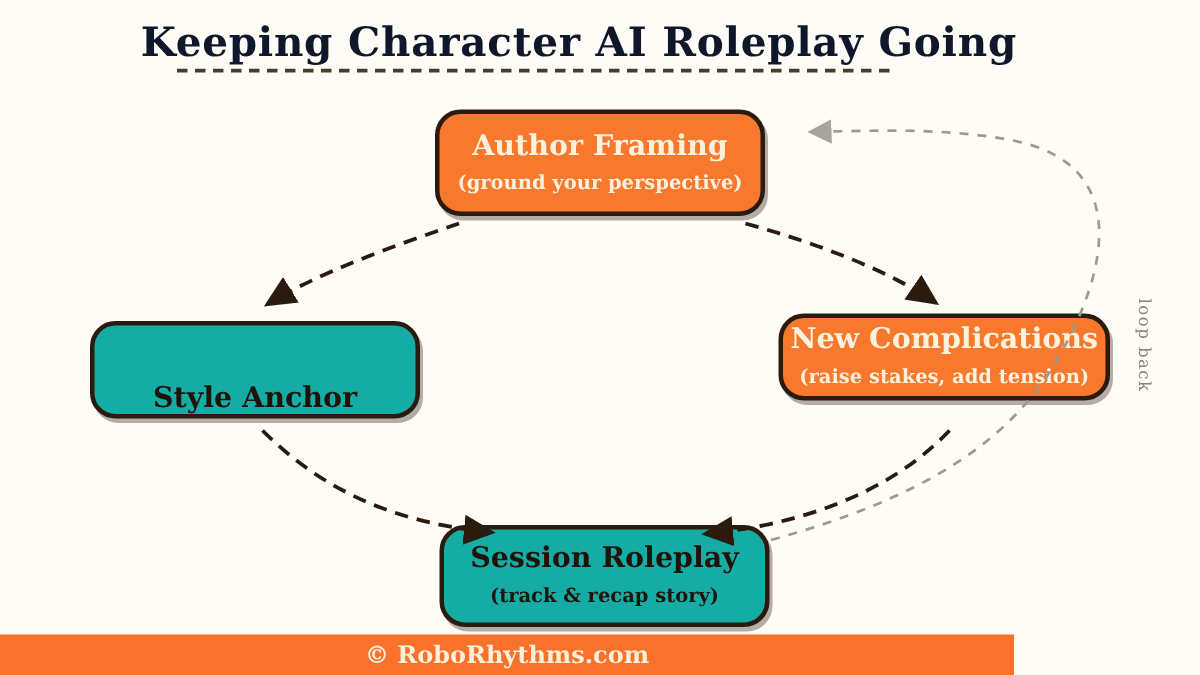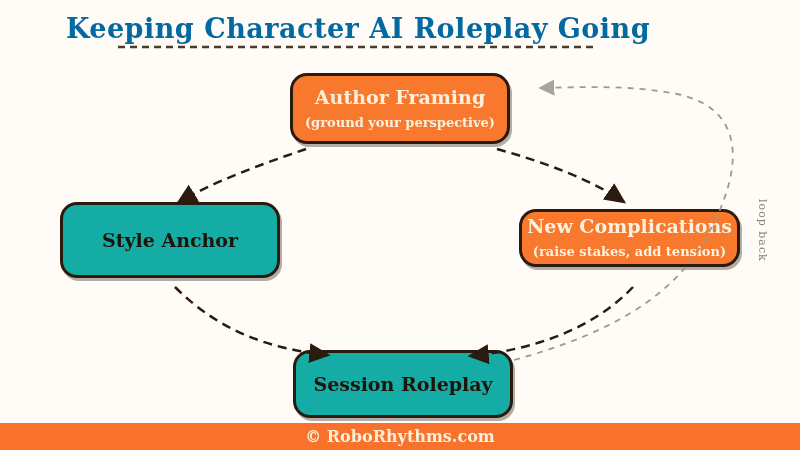--- a/index.html
+++ b/index.html
@@ -17,24 +17,24 @@
     position: relative;
     width: 800px;
     height: 450px;
     background: #FFFBF7;
   }
   .diagram-title {
     position: absolute;
     top: 13px;
     left: 38px;
     width: 640px;
-    text-align: center;
+    text-align: right;
     font-size: 27px;
     font-weight: bold;
-    color: #0369a1;
+    color: #0f172a;
     letter-spacing: 0.5px;
   }
   .node {
     position: absolute;
     box-sizing: border-box;
     border: 3px solid #2B1A0E;
     border-radius: 17px;
     display: flex;
     flex-direction: column;
     align-items: center;
@@ -49,21 +49,21 @@
     font-size: 19px;
     font-weight: bold;
     line-height: 1.1;
   }
   .node-sub {
     font-size: 13px;
     line-height: 1.1;
     font-weight: bold;
   }
   .node-author   { left: 290px; top: 73px;  width: 220px; height: 71px; }
-  .node-style    { left: 60px;  top: 202px; width: 220px; height: 76px; }
+  .node-style    { left: 60px;  top: 214px; width: 220px; height: 65px; justify-content: flex-end; }
   .node-newcomp  { left: 519px; top: 209px; width: 221px; height: 58px; }
   .node-session  { left: 293px; top: 350px; width: 220px; height: 68px; }
   .arrow-layer {
     position: absolute;
     left: 0; top: 0;
     width: 800px; height: 450px;
     pointer-events: none;
   }
   .loop-label {
     position: absolute;
@@ -71,21 +71,21 @@
     top: 199px;
     writing-mode: vertical-rl;
     font-size: 11px;
     color: #8B8177;
     letter-spacing: 1px;
   }
   .footer-bar {
     position: absolute;
     left: 0;
     bottom: 0;
-    width: 800px;
+    width: 676px;
     height: 27px;
     background: #F8722B;
     color: #FBEFD9;
     text-align: center;
     font-weight: bold;
     font-size: 16px;
     line-height: 27px;
   }
 </style>
 </head>
@@ -104,20 +104,21 @@
     <div class="node-title">Style Anchor</div>
   </div>
 
   <div class="node orange node-newcomp">
     <div class="node-title">New Complications</div>
     <div class="node-sub">(raise stakes, add tension)</div>
   </div>
 
   <div class="node teal node-session">
     <div class="node-title">Session Roleplay</div>
+    <div class="node-sub">(track &amp; recap story)</div>
   </div>
 
   <svg class="arrow-layer" viewBox="0 0 800 450" xmlns="http://www.w3.org/2000/svg">
     <defs>
       <marker id="arrow-dark" markerWidth="9" markerHeight="9" refX="7.5" refY="4" orient="auto">
         <path d="M0,0 L8.5,4 L0,8 z" fill="#2B1A0E"></path>
       </marker>
       <marker id="arrow-gray" markerWidth="10" markerHeight="10" refX="8" refY="4.5" orient="auto">
         <path d="M0,0 L9,4.5 L0,9 z" fill="#A9A49B"></path>
       </marker>

